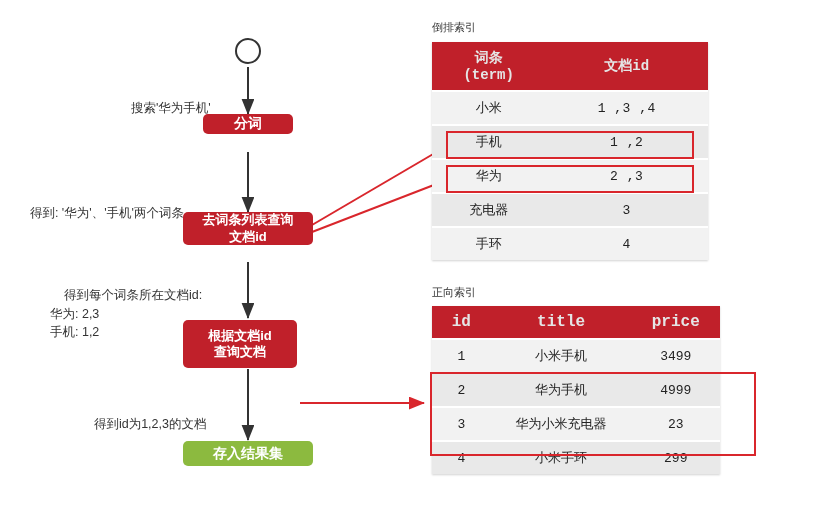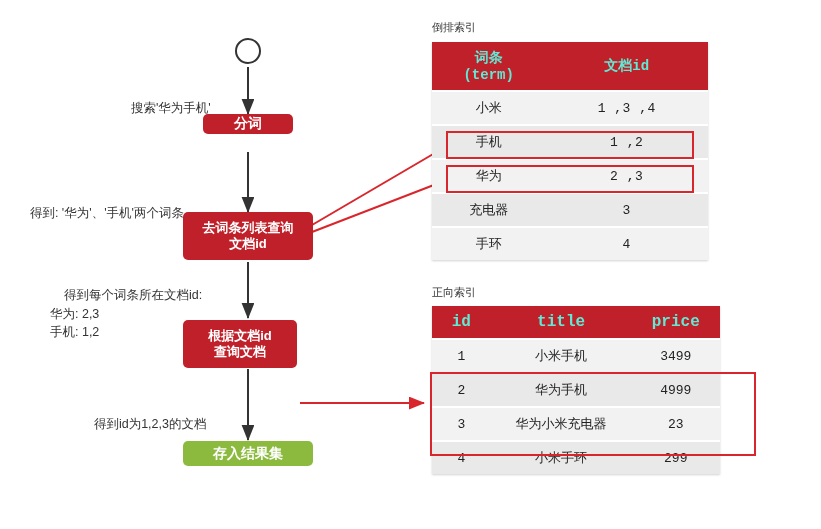--- a/index.html
+++ b/index.html
@@ -73,21 +73,21 @@
     font-size: 11px;
   }
   table.idx {
     position: absolute;
     border-collapse: collapse;
     background: #f2f2f2;
     box-shadow: 0 1px 2px rgba(0,0,0,0.18);
   }
   table.idx th {
     background: #c0202a;
-    color: #5eead4;
+    color: #e5e5e5;
     font-weight: bold;
     text-align: center;
     padding: 7px 6px;
     border: none;
   }
   table.idx td {
     text-align: center;
     color: #222222;
     border-top: 2px solid #ffffff;
     padding: 5px 6px;
@@ -174,21 +174,21 @@
       <line x1="300" y1="403" x2="424" y2="403" marker-end="url(#arrowRed)"></line>
     </g>
   </svg>
 
   <div class="start-circle" style="left:235px; top:38px;"></div>
 
   <div class="node node-red" style="left:203px; top:114px; width:90px; height:20px; font-size:14px;">
     <span>分词</span>
   </div>
 
-  <div class="node node-red" style="left:183px; top:212px; width:130px; height:48px; font-size:13px; white-space:pre-line;">
+  <div class="node node-red" style="left:183px; top:212px; width:130px; height:33px; font-size:13px; white-space:pre-line;">
     <span>去词条列表查询
 文档id</span>
   </div>
 
   <div class="node node-red" style="left:183px; top:320px; width:114px; height:48px; font-size:13px; white-space:pre-line;">
     <span>根据文档id
 查询文档</span>
   </div>
 
   <div class="node node-green" style="left:183px; top:441px; width:130px; height:25px; font-size:14px;">

